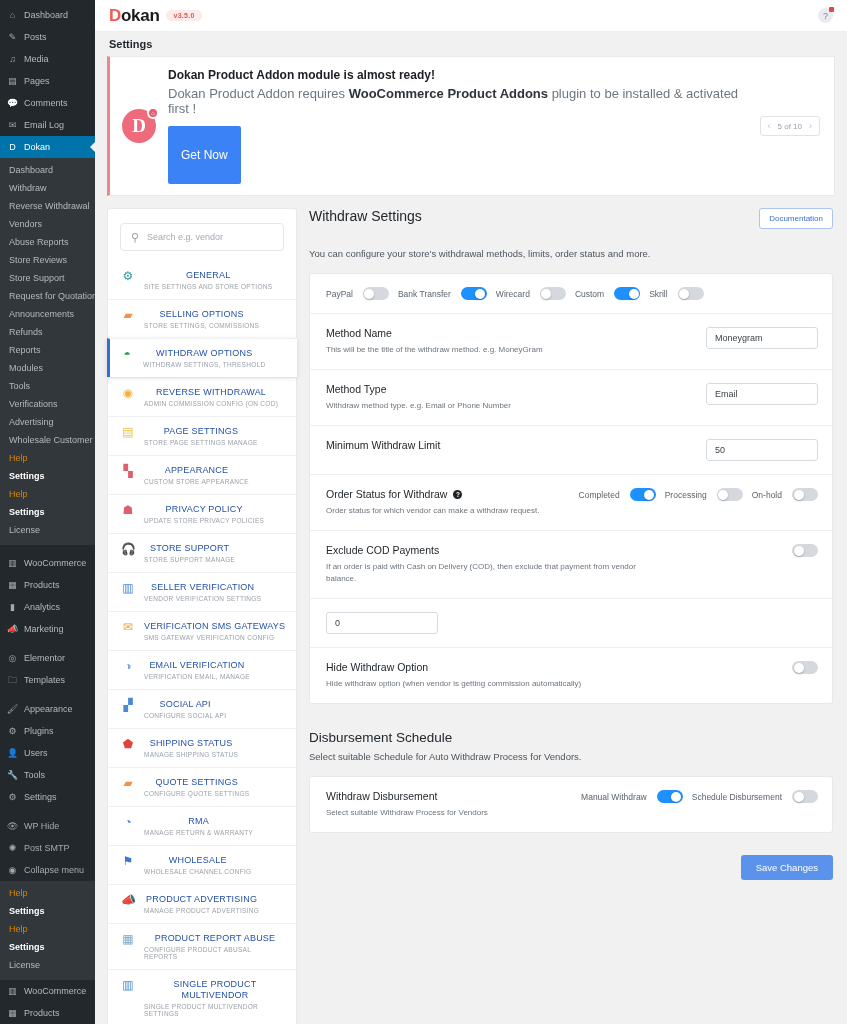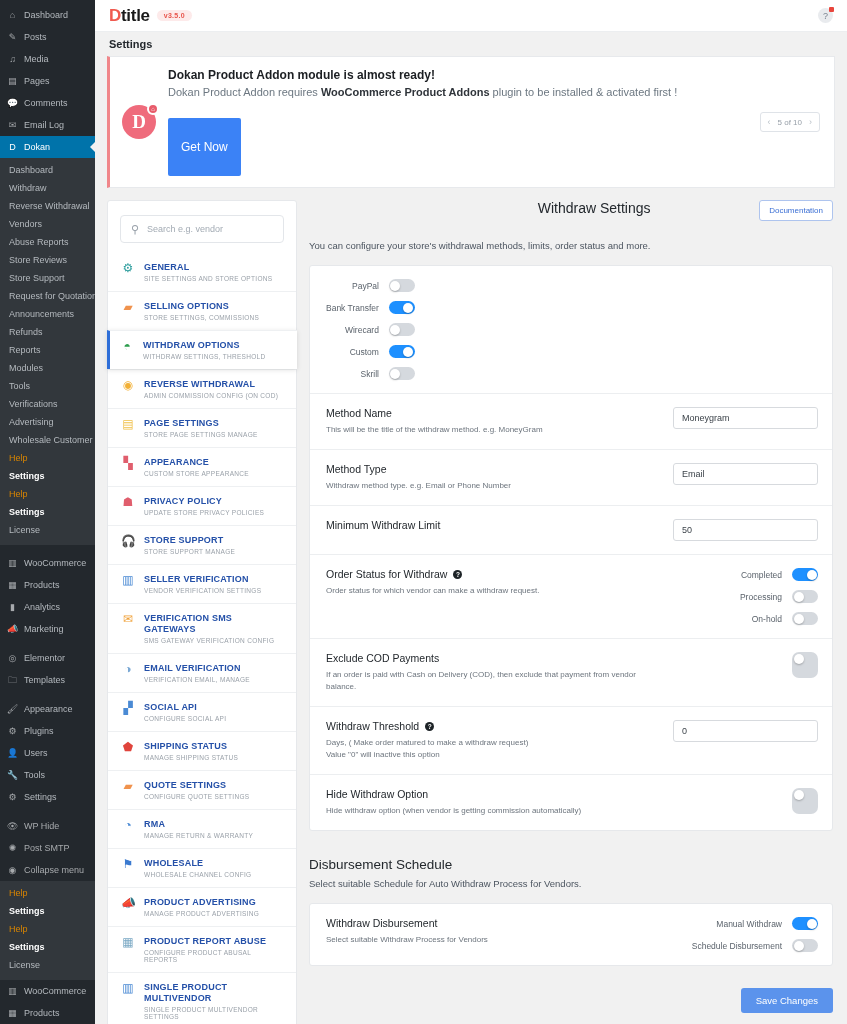--- a/index.html
+++ b/index.html
@@ -95,21 +95,21 @@
     position: relative; flex: 0 0 34px;
   }
   .promo-logo .badge {
     position: absolute; top: -2px; right: -3px; width: 12px; height: 12px;
     border-radius: 50%; background: #e85c6b; border: 2px solid #fff;
     display: flex; align-items: center; justify-content: center;
     font-size: 6px; color: #fff; font-family: "Liberation Sans", sans-serif;
   }
   .promo-body { flex: 1 1 auto; }
   .promo-title { font-size: 12px; font-weight: bold; color: #1c1f23; margin-bottom: 4px; }
-  .promo-desc { font-size: 11px; color: #6c7781; margin-bottom: 20px; }
+  .promo-desc { font-size: 13px; color: #6c7781; margin-bottom: 10px; }
   .promo-desc b { color: #2f343a; }
   .btn-getnow {
     display: inline-block; background: #3b82f6; color: #fff;
     font-size: 12px; padding: 22px 13px; border-radius: 2px;
   }
   .pager {
     border: 1px solid #dfe3e8; border-radius: 3px; background: #fff;
     display: flex; align-items: center; gap: 7px; padding: 4px 7px;
     font-size: 8px; color: #98a0a9; flex: 0 0 auto;
   }
@@ -133,31 +133,31 @@
     font-family: "Liberation Sans", sans-serif; background: transparent;
   }
   .search-box input::placeholder { color: #a3abb4; }
 
   .nav-item {
     display: flex; gap: 9px; align-items: flex-start;
     padding: 9px 10px 9px 13px; border-top: 1px solid #eef0f2; position: relative;
   }
   .nav-item:first-of-type { border-top: 0; }
   .nav-item .nico { width: 14px; flex: 0 0 14px; text-align: center; font-size: 12px; line-height: 13px; }
-  .nav-label { font-size: 9px; font-weight: bold; color: #2450a8; letter-spacing: .2px; line-height: 11px; text-transform: uppercase; }
+  .nav-label { font-size: 9px; font-weight: normal; color: #2450a8; letter-spacing: .2px; line-height: 11px; text-transform: uppercase; text-align: center; }
   .nav-desc { font-size: 6.5px; color: #9aa1a9; letter-spacing: .3px; margin-top: 2px; text-transform: uppercase; }
   .nav-item.active {
     background: #fff; border-left: 3px solid #2f6fd8; padding-left: 10px;
     box-shadow: 0 1px 5px rgba(0,0,0,.12); z-index: 2;
     margin: 0 -1px; border-top: 1px solid #eef0f2;
   }
 
   .panel { flex: 1 1 auto; min-width: 0; padding-right: 2px; }
   .panel-head { display: flex; justify-content: space-between; align-items: flex-start; }
-  .panel-title { font-size: 14px; color: #23282d; font-weight: normal; text-align: right; }
+  .panel-title { font-size: 14px; color: #23282d; font-weight: normal; }
   .panel-sub { font-size: 9.5px; color: #4c5560; margin-top: 24px; }
   .doc-btn {
     border: 1px solid #aec4ee; color: #3b6fd4; background: #fff;
     border-radius: 3px; font-size: 8px; padding: 5px 9px;
   }
 
   .card {
     background: #fff; border: 1px solid #e6e8eb; border-radius: 3px;
     margin-top: 14px; overflow: hidden;
   }
@@ -169,37 +169,37 @@
   .row-left { max-width: 330px; }
   .row-title {
     font-size: 10.5px; color: #23282d; display: flex; align-items: center; gap: 6px;
   }
   .qmark {
     width: 9px; height: 9px; border-radius: 50%; background: #1d2327; color: #fff;
     font-size: 6.5px; display: inline-flex; align-items: center; justify-content: center;
     font-weight: bold;
   }
   .row-desc { font-size: 8px; color: #6d757e; margin-top: 5px; line-height: 12px; }
-  .row-right { display: flex; flex-direction: column; gap: 9px; align-items: flex-end; flex: 0 0 auto; }
+  .row-right { display: flex; gap: 9px; align-items: flex-end; flex: 0 0 auto; }
   .toggle-line { display: flex; align-items: center; gap: 10px; }
   .toggle-label { font-size: 8.5px; color: #5b636c; }
   .switch {
     width: 26px; height: 13px; border-radius: 7px; background: #d5d9de;
     position: relative; flex: 0 0 26px;
   }
   .switch::after {
     content: ""; position: absolute; top: 1.5px; left: 1.5px;
     width: 10px; height: 10px; border-radius: 50%; background: #fff;
     box-shadow: 0 1px 2px rgba(0,0,0,.25);
   }
   .switch.on { background: #1e90ff; }
   .switch.on::after { left: auto; right: 1.5px; }
 
   .txtfield {
-    border: 1px solid #d7dade; border-radius: 3px; height: 22px; width: 145px;
+    border: 1px solid #d7dade; border-radius: 3px; height: 22px; width: 112px;
     font-size: 9px; color: #3c434a; padding: 0 8px;
     display: flex; align-items: center; background: #fff;
   }
 
   .section-title { font-size: 13.5px; color: #23282d; margin-top: 26px; }
   .section-sub { font-size: 9.5px; color: #4c5560; margin-top: 6px; }
 
   .save-wrap { display: flex; justify-content: flex-end; margin: 22px 0 20px 0; }
   .btn-save {
     background: #5b93ec; color: #fff; font-size: 9.5px; border-radius: 3px;
@@ -354,21 +354,21 @@
           <span>Products</span>
         </div>
       </div>
 
   </div>
 
   <div class="main">
 
     <div class="dokan-topbar">
       <div class="brand">
-        <div class="brand-name"><span class="d">D</span><span>title</span></div>
+        <div class="brand-name"><span class="d">D</span><span>okan</span></div>
         <div class="version-pill">v3.5.0</div>
       </div>
       <div class="help-btn">?</div>
     </div>
 
     <div class="page-title-bar">Settings</div>
 
     <div class="promo-wrap">
       <div class="promo">
         <div class="promo-logo">
@@ -641,28 +641,20 @@
                 <span>Exclude COD Payments</span>
               </div>
               <div class="row-desc">If an order is paid with Cash on Delivery (COD), then exclude that payment from vendor balance.</div>
             </div>
             <div class="row-right">
               <div class="switch" id="sw-cod"></div>
             </div>
           </div>
 
           <div class="row">
-            <div class="row-left">
-              <div class="row-title">
-                <span>Withdraw Threshold</span>
-                <span class="qmark">?</span>
-              </div>
-              <div class="row-desc">Days, ( Make order matured to make a withdraw request)</div>
-              <div class="row-desc" style="margin-top:0">Value "0" will inactive this option</div>
-            </div>
             <div class="row-right">
               <div class="txtfield">0</div>
             </div>
           </div>
 
           <div class="row">
             <div class="row-left">
               <div class="row-title">
                 <span>Hide Withdraw Option</span>
               </div>

